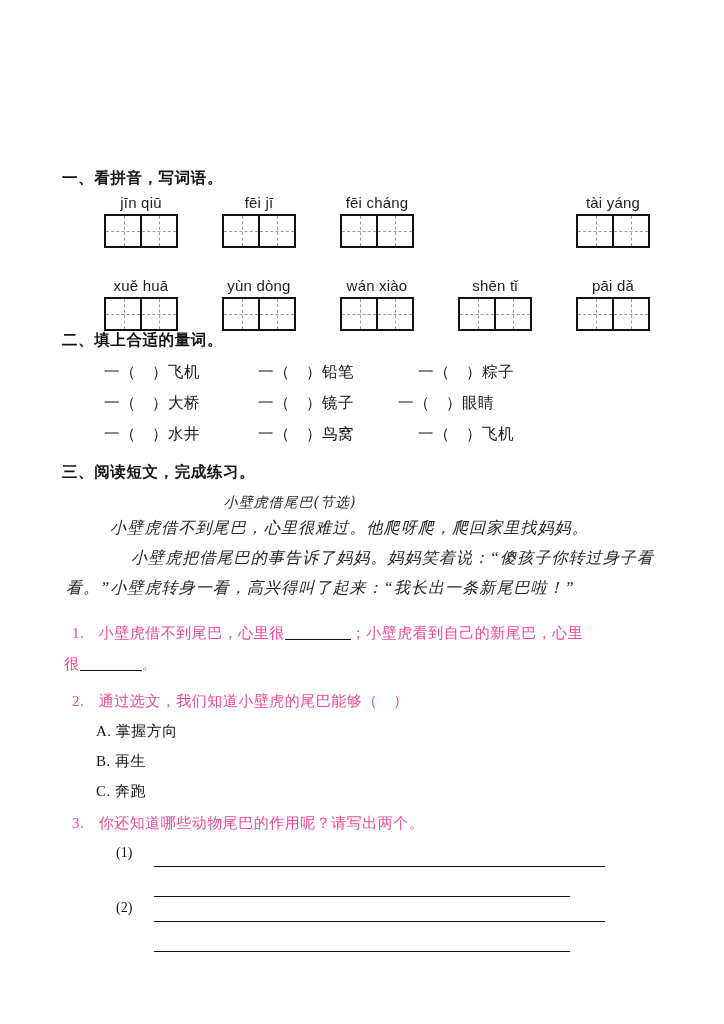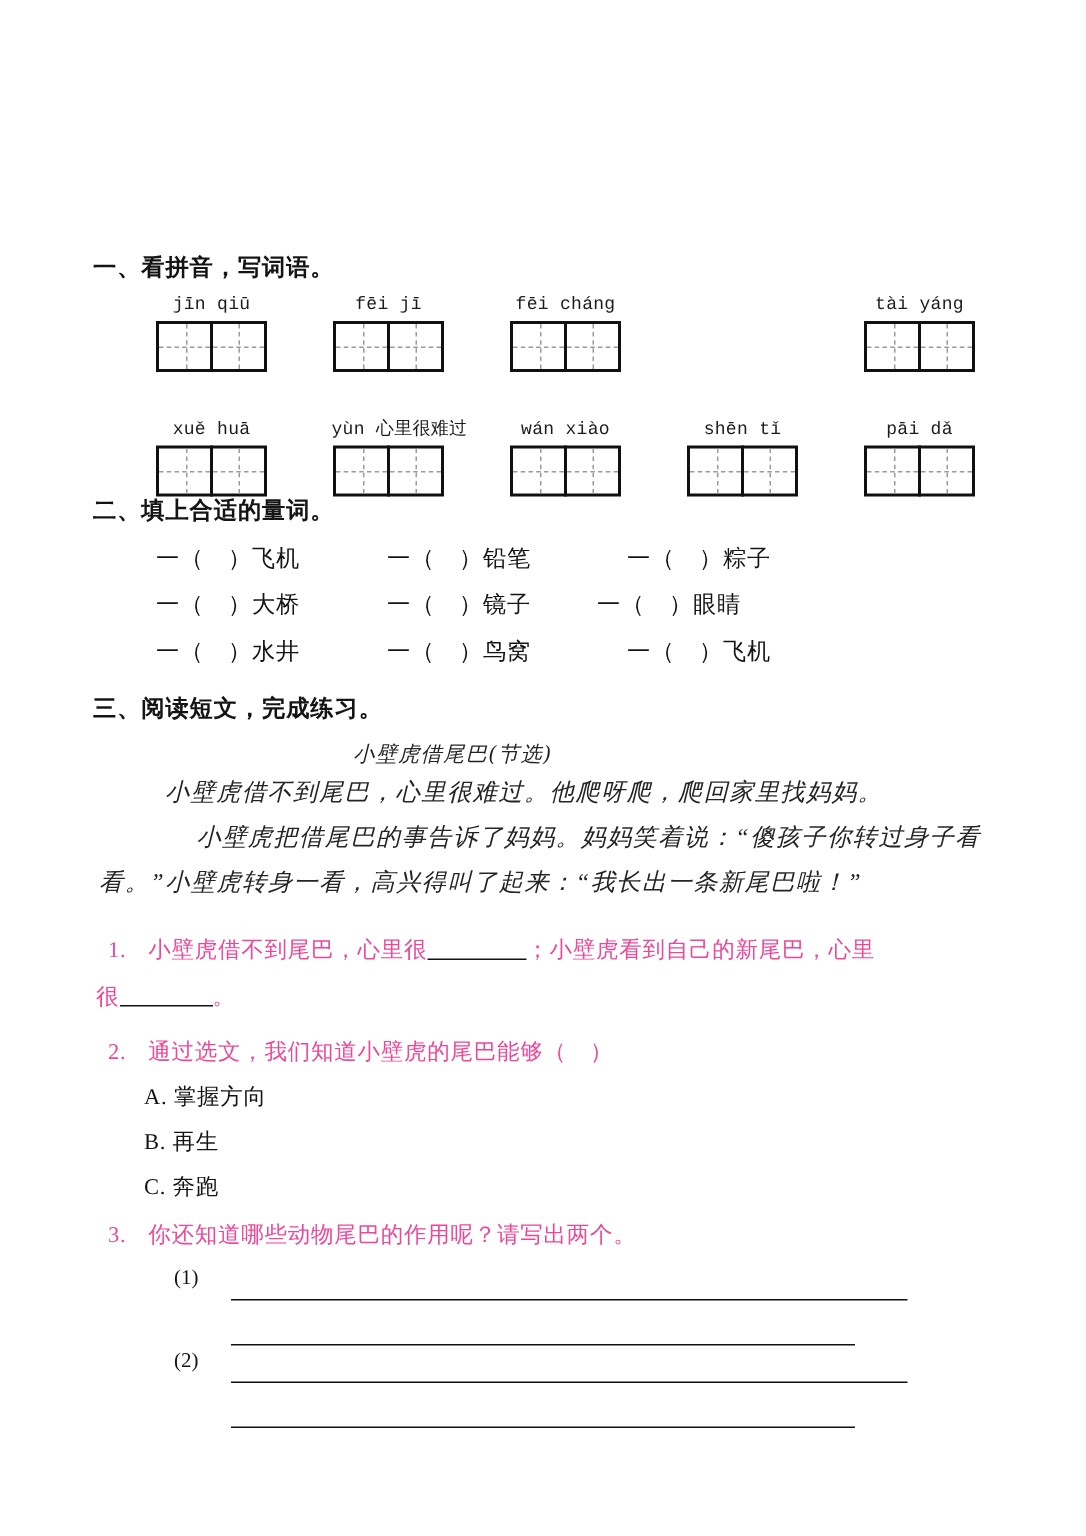--- a/index.html
+++ b/index.html
@@ -40,22 +40,22 @@
     left: 0;
     width: 724px;
     height: 56px;
   }
   .grid-cellgroup {
     position: absolute;
     width: 76px;
     text-align: center;
   }
   .pinyin {
-    font-family: Liberation Mono, monospace;
-    font-size: 12px;
+    font-family: Liberation Sans, sans-serif;
+    font-size: 15px;
     color: #1c1c1c;
     letter-spacing: 0.2px;
     line-height: 14px;
     height: 15px;
     white-space: nowrap;
   }
   .tianzige {
     position: relative;
     margin: 3px auto 0 auto;
     width: 74px;
@@ -103,21 +103,21 @@
     font-family: "Liberation Serif", "DejaVu Serif", serif;
     font-size: 15.5px;
     letter-spacing: 0.5px;
     color: #141414;
     white-space: nowrap;
   }
 
   
   .passage-title {
     position: absolute;
-    left: 12px;
+    left: 0;
     width: 580px;
     text-align: center;
     font-family: "DejaVu Serif", "Liberation Serif", serif;
     font-size: 14px;
     font-style: italic;
     letter-spacing: 1px;
     color: #242424;
   }
   .passage-line {
     position: absolute;
@@ -215,21 +215,21 @@
     <div class="grid-cellgroup" style="left:103px;">
       <div class="pinyin">xuě huā</div>
       <div class="tianzige">
         <div class="dash-v c1"></div>
         <div class="dash-v c2"></div>
         <div class="dash-h"></div>
         <div class="vmid"></div>
       </div>
     </div>
     <div class="grid-cellgroup" style="left:221px;">
-      <div class="pinyin">yùn 心里很难过</div>
+      <div class="pinyin">yùn dòng</div>
       <div class="tianzige">
         <div class="dash-v c1"></div>
         <div class="dash-v c2"></div>
         <div class="dash-h"></div>
         <div class="vmid"></div>
       </div>
     </div>
     <div class="grid-cellgroup" style="left:339px;">
       <div class="pinyin">wán xiào</div>
       <div class="tianzige">

